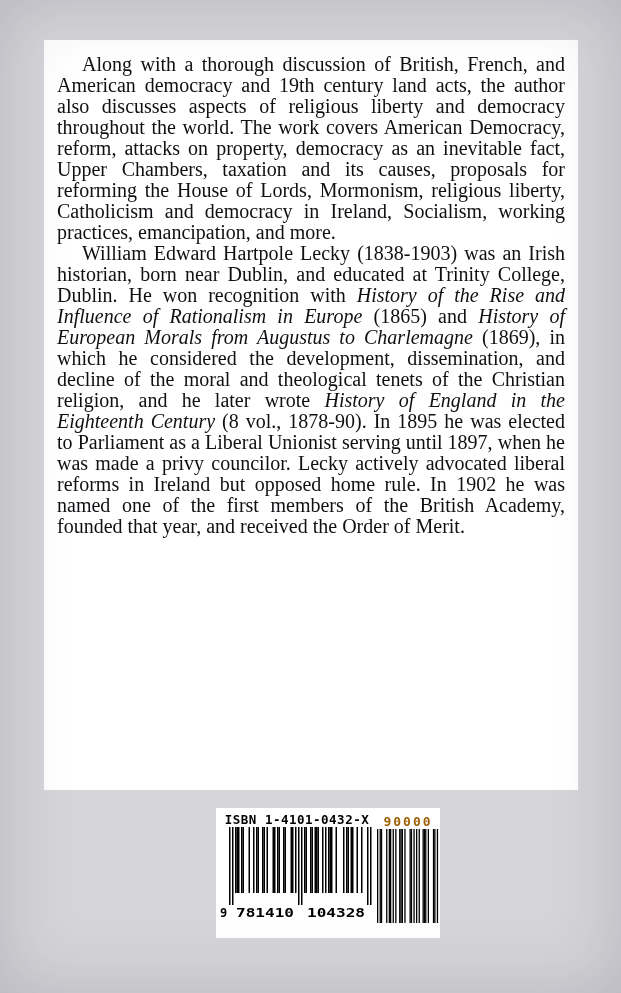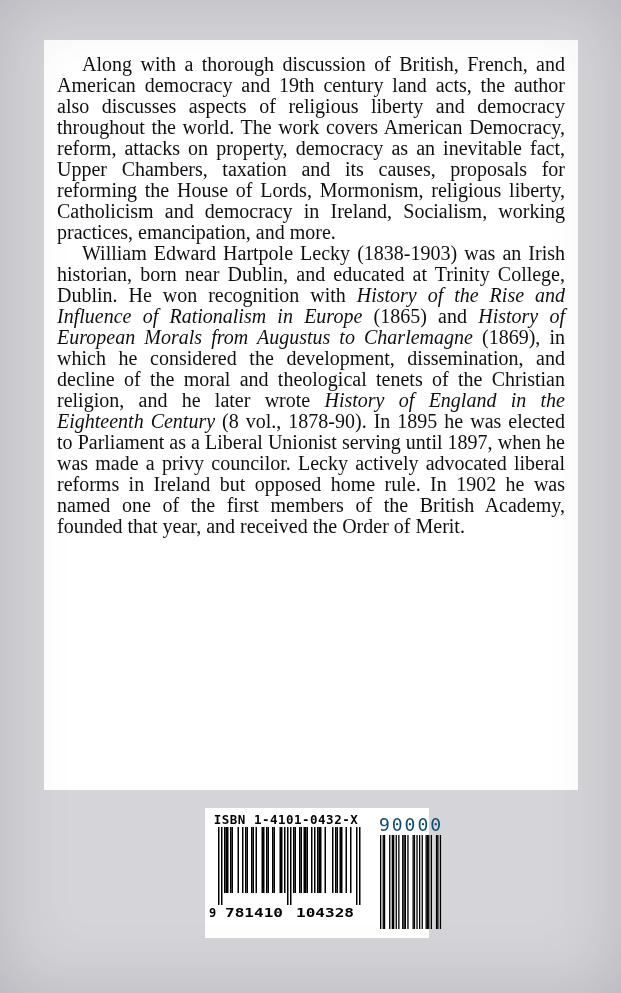--- a/index.html
+++ b/index.html
@@ -28,26 +28,26 @@
   .text-box p {
     margin:0;
     text-indent:25px;
     font-size:20px;
     line-height:21px;
     text-align:justify;
     color:#101014;
   }
   .barcode-box {
     position:absolute;
-    left:205px; top:808px;
+    left:216px; top:808px;
     width:224px; height:130px;
     background:#ffffff;
     box-sizing:border-box;
     display:flex;
-    gap:16px;
+    gap:2px;
     padding:2px 3px 0 3px;
   }
   .bc-main {
     width:156px;
     display:flex; flex-direction:column; align-items:center;
   }
   .bc-supp {
     width:62px;
     display:flex; flex-direction:column; align-items:center;
   }
@@ -55,25 +55,25 @@
     font-family:"DejaVu Sans Mono", monospace;
     font-weight:bold;
     font-size:12.5px;
     letter-spacing:0.5px;
     white-space:nowrap;
     margin-top:2px;
     color:#000;
   }
   .supp-num {
     font-family:"DejaVu Sans Mono", monospace;
-    font-weight:normal;
-    font-size:18px;
+    font-weight:bold;
+    font-size:13px;
     letter-spacing:2px;
     margin-top:4px;
-    color:#0c4a6e;
+    color:#a16207;
   }
   svg rect { fill:#000; }
   svg text {
     font-family:"DejaVu Sans Mono", monospace;
     font-size:12px;
     font-weight:bold;
     fill:#000;
   }
 </style>
 </head>

